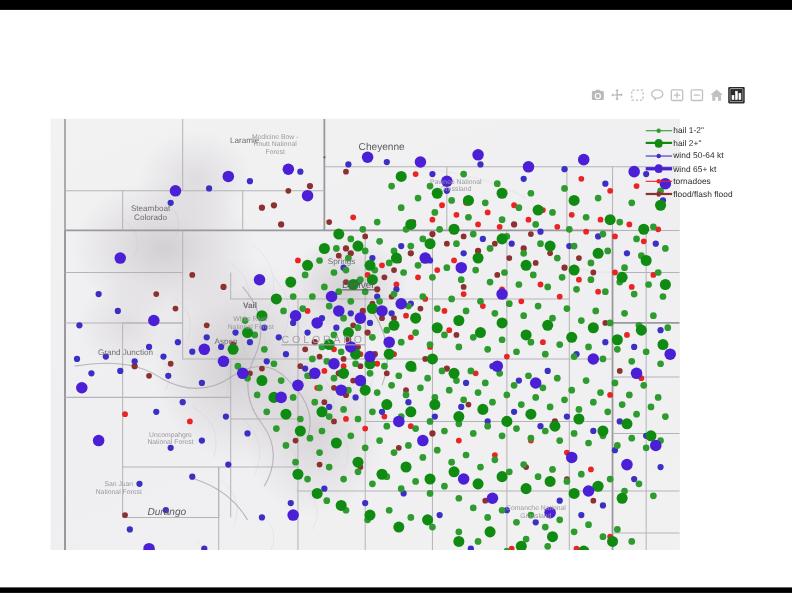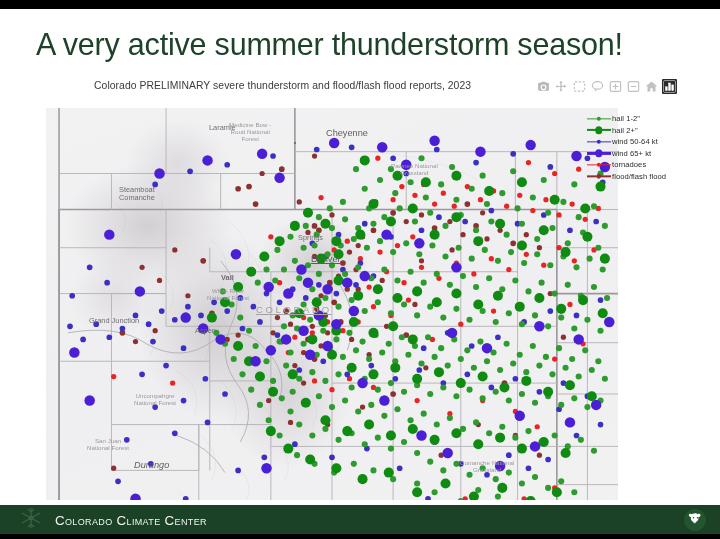--- a/index.html
+++ b/index.html
@@ -227,23 +227,21 @@
   }
 </style>
 </head>
 <body>
 
 <div id="slide">
 
   <div class="letterbox top"></div>
   <div class="letterbox bottom"></div>
 
-  <div id="title">A very active summer thunderstorm season!</div>
-
-  <div id="plot-subtitle">Colorado PRELIMINARY severe thunderstorm and flood/flash flood reports, 2023</div>
+
 
   <div id="modebar">
     <div class="mb-btn">
       <svg viewBox="0 0 24 24" width="13" height="13" fill="#5a5a5a">
         <path d="M9 3L7.5 5H4a2 2 0 0 0-2 2v11a2 2 0 0 0 2 2h16a2 2 0 0 0 2-2V7a2 2 0 0 0-2-2h-3.5L15 3H9zm3 5.2A5.3 5.3 0 1 1 6.7 13.5 5.3 5.3 0 0 1 12 8.2zm0 2a3.3 3.3 0 1 0 0 6.6 3.3 3.3 0 0 0 0-6.6z"></path>
       </svg>
     </div>
     <div class="mb-btn">
       <svg viewBox="0 0 24 24" width="13" height="13" fill="#4a4a4a">
         <path d="M11 1.8l3 3.2h-2v5.4h5.4v-2l3.2 3-3.2 3v-2H12v5.4h2l-3 3.2-3-3.2h2v-5.4H4.6v2L1.4 12l3.2-3v2H10V5h-2l3-3.2z"></path>
@@ -1139,25 +1137,25 @@
         <circle cx="214" cy="64" r="4.8"></circle>
           <circle cx="234" cy="148" r="4.8"></circle>
       </g>
     </svg>
 
     <div id="map-label-layer">
         <div class="lbl city" style="left: 163px; top: 16px;">Laramie</div>
         <div class="lbl city big" style="left: 237px; top: 20px; margin-left: 43px;">Cheyenne</div>
         <div class="citydot" style="left: 248px; top: 34px;"></div>
         <div class="lbl city" style="left: 73px; top: 78px;">Steamboat
-Comanche</div>
+Colorado</div>
         <div class="lbl city" style="left: 252px; top: 126px;">Springs</div>
         <div class="lbl city big" style="left: 265px; top: 146px; text-decoration: underline;">Denver</div>
         <div class="lbl city" style="left: 175px; top: 166px; font-weight: bold;">Vail</div>
-        <div class="lbl city" style="left: 149px; top: 199px; margin-top: 20px;">Aspen</div>
+        <div class="lbl city" style="left: 149px; top: 199px;">Aspen</div>
         <div class="lbl city" style="left: 43px; top: 209px;">Grand Junction</div>
         <div class="lbl city big" style="left: 88px; top: 352px; font-style: italic;">Durango</div>
         <div class="lbl forest" style="left: 183px; top: 14px;">Medicine Bow -
 Routt National
 Forest</div>
         <div class="lbl forest" style="left: 345px; top: 55px;">Pawnee National
 Grassland</div>
         <div class="lbl forest" style="left: 161px; top: 180px;">White River
 National Forest</div>
         <div class="lbl forest" style="left: 88px; top: 285px;">Uncompahgre
@@ -1208,29 +1206,14 @@
       </div>
       <div class="lg-row">
         <div class="lg-swatch">
           <div class="lg-line" style="background: rgb(140, 48, 48); height: 1.3px;"></div>
           <div class="lg-dot" style="width: 4.4px; height: 4.4px; background: rgb(140, 48, 48);"></div>
         </div>
         <div class="lg-label">flood/flash flood</div>
       </div>
     </div>
 
-  <div id="footer">
-    <div id="footer-mark">
-      <svg width="26" height="24" viewBox="0 0 26 24" fill="none" stroke="#7fae86" stroke-width="1.3">
-        <path d="M13 2v20M4 7l18 10M22 7L4 17"></path>
-        <path d="M13 6l-3-3M13 6l3-3M13 18l-3 3M13 18l3 3"></path>
-        <circle cx="13" cy="12" r="2.4" fill="#7fae86" stroke="none"></circle>
-      </svg>
-    </div>
-    <div id="footer-text">Colorado Climate Center</div>
-    <div id="footer-logo">
-      <svg width="17" height="17" viewBox="0 0 24 24" fill="#ffffff">
-        <path d="M12 3.2c-3.1 0-5.2 1.5-5.2 1.5S5 3.6 3.6 4.2C2.2 4.8 2.4 6.6 3.4 7.6c1 1 2.2 1 2.2 1s-.6 2.4.6 4.3c1.2 1.9 3.3 2.6 3.3 2.6l-.5 1.6 1.3-.6.5 1.5.6-1.5 1.3.6-.5-1.6s2.1-.7 3.3-2.6c1.2-1.9.6-4.3.6-4.3s1.2 0 2.2-1c1-1 1.2-2.8-.2-3.4-1.4-.6-3.2.5-3.2.5S15.1 3.2 12 3.2zm-2.8 5.2a1.1 1.1 0 1 1 0 2.2 1.1 1.1 0 0 1 0-2.2zm5.6 0a1.1 1.1 0 1 1 0 2.2 1.1 1.1 0 0 1 0-2.2z"></path>
-      </svg>
-    </div>
-  </div>
 
 </div>
 
 </body></html>

